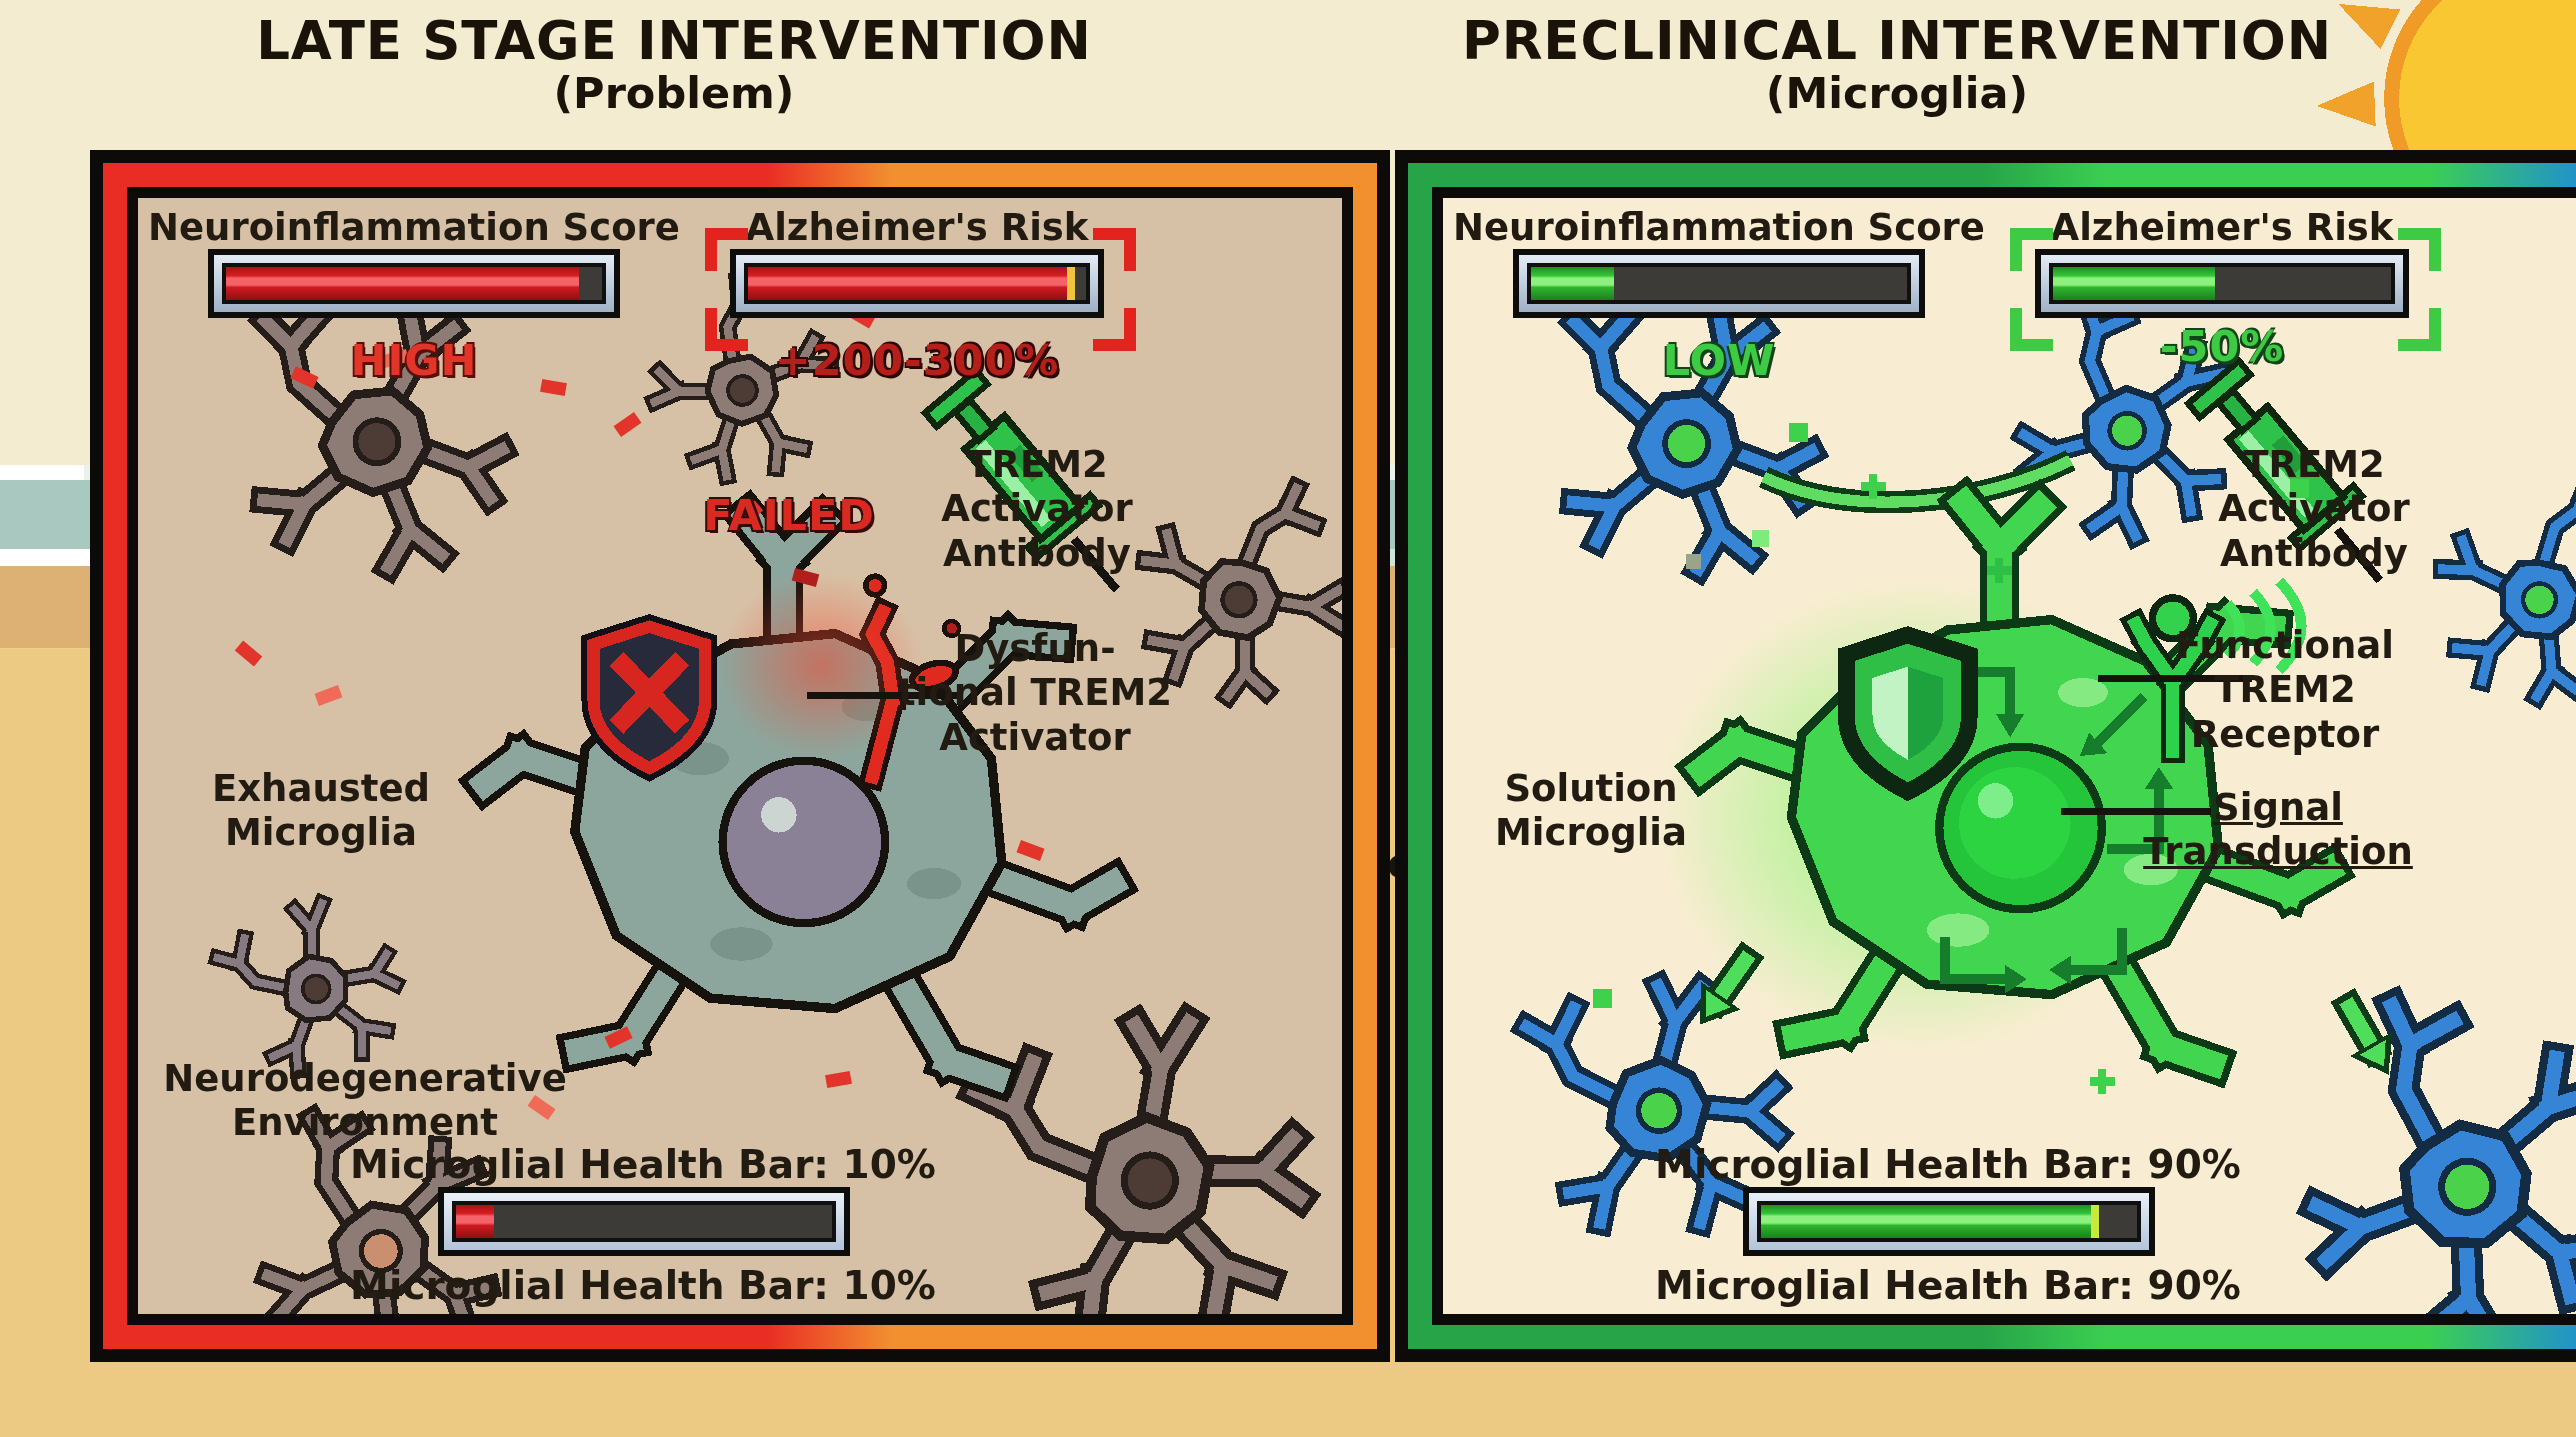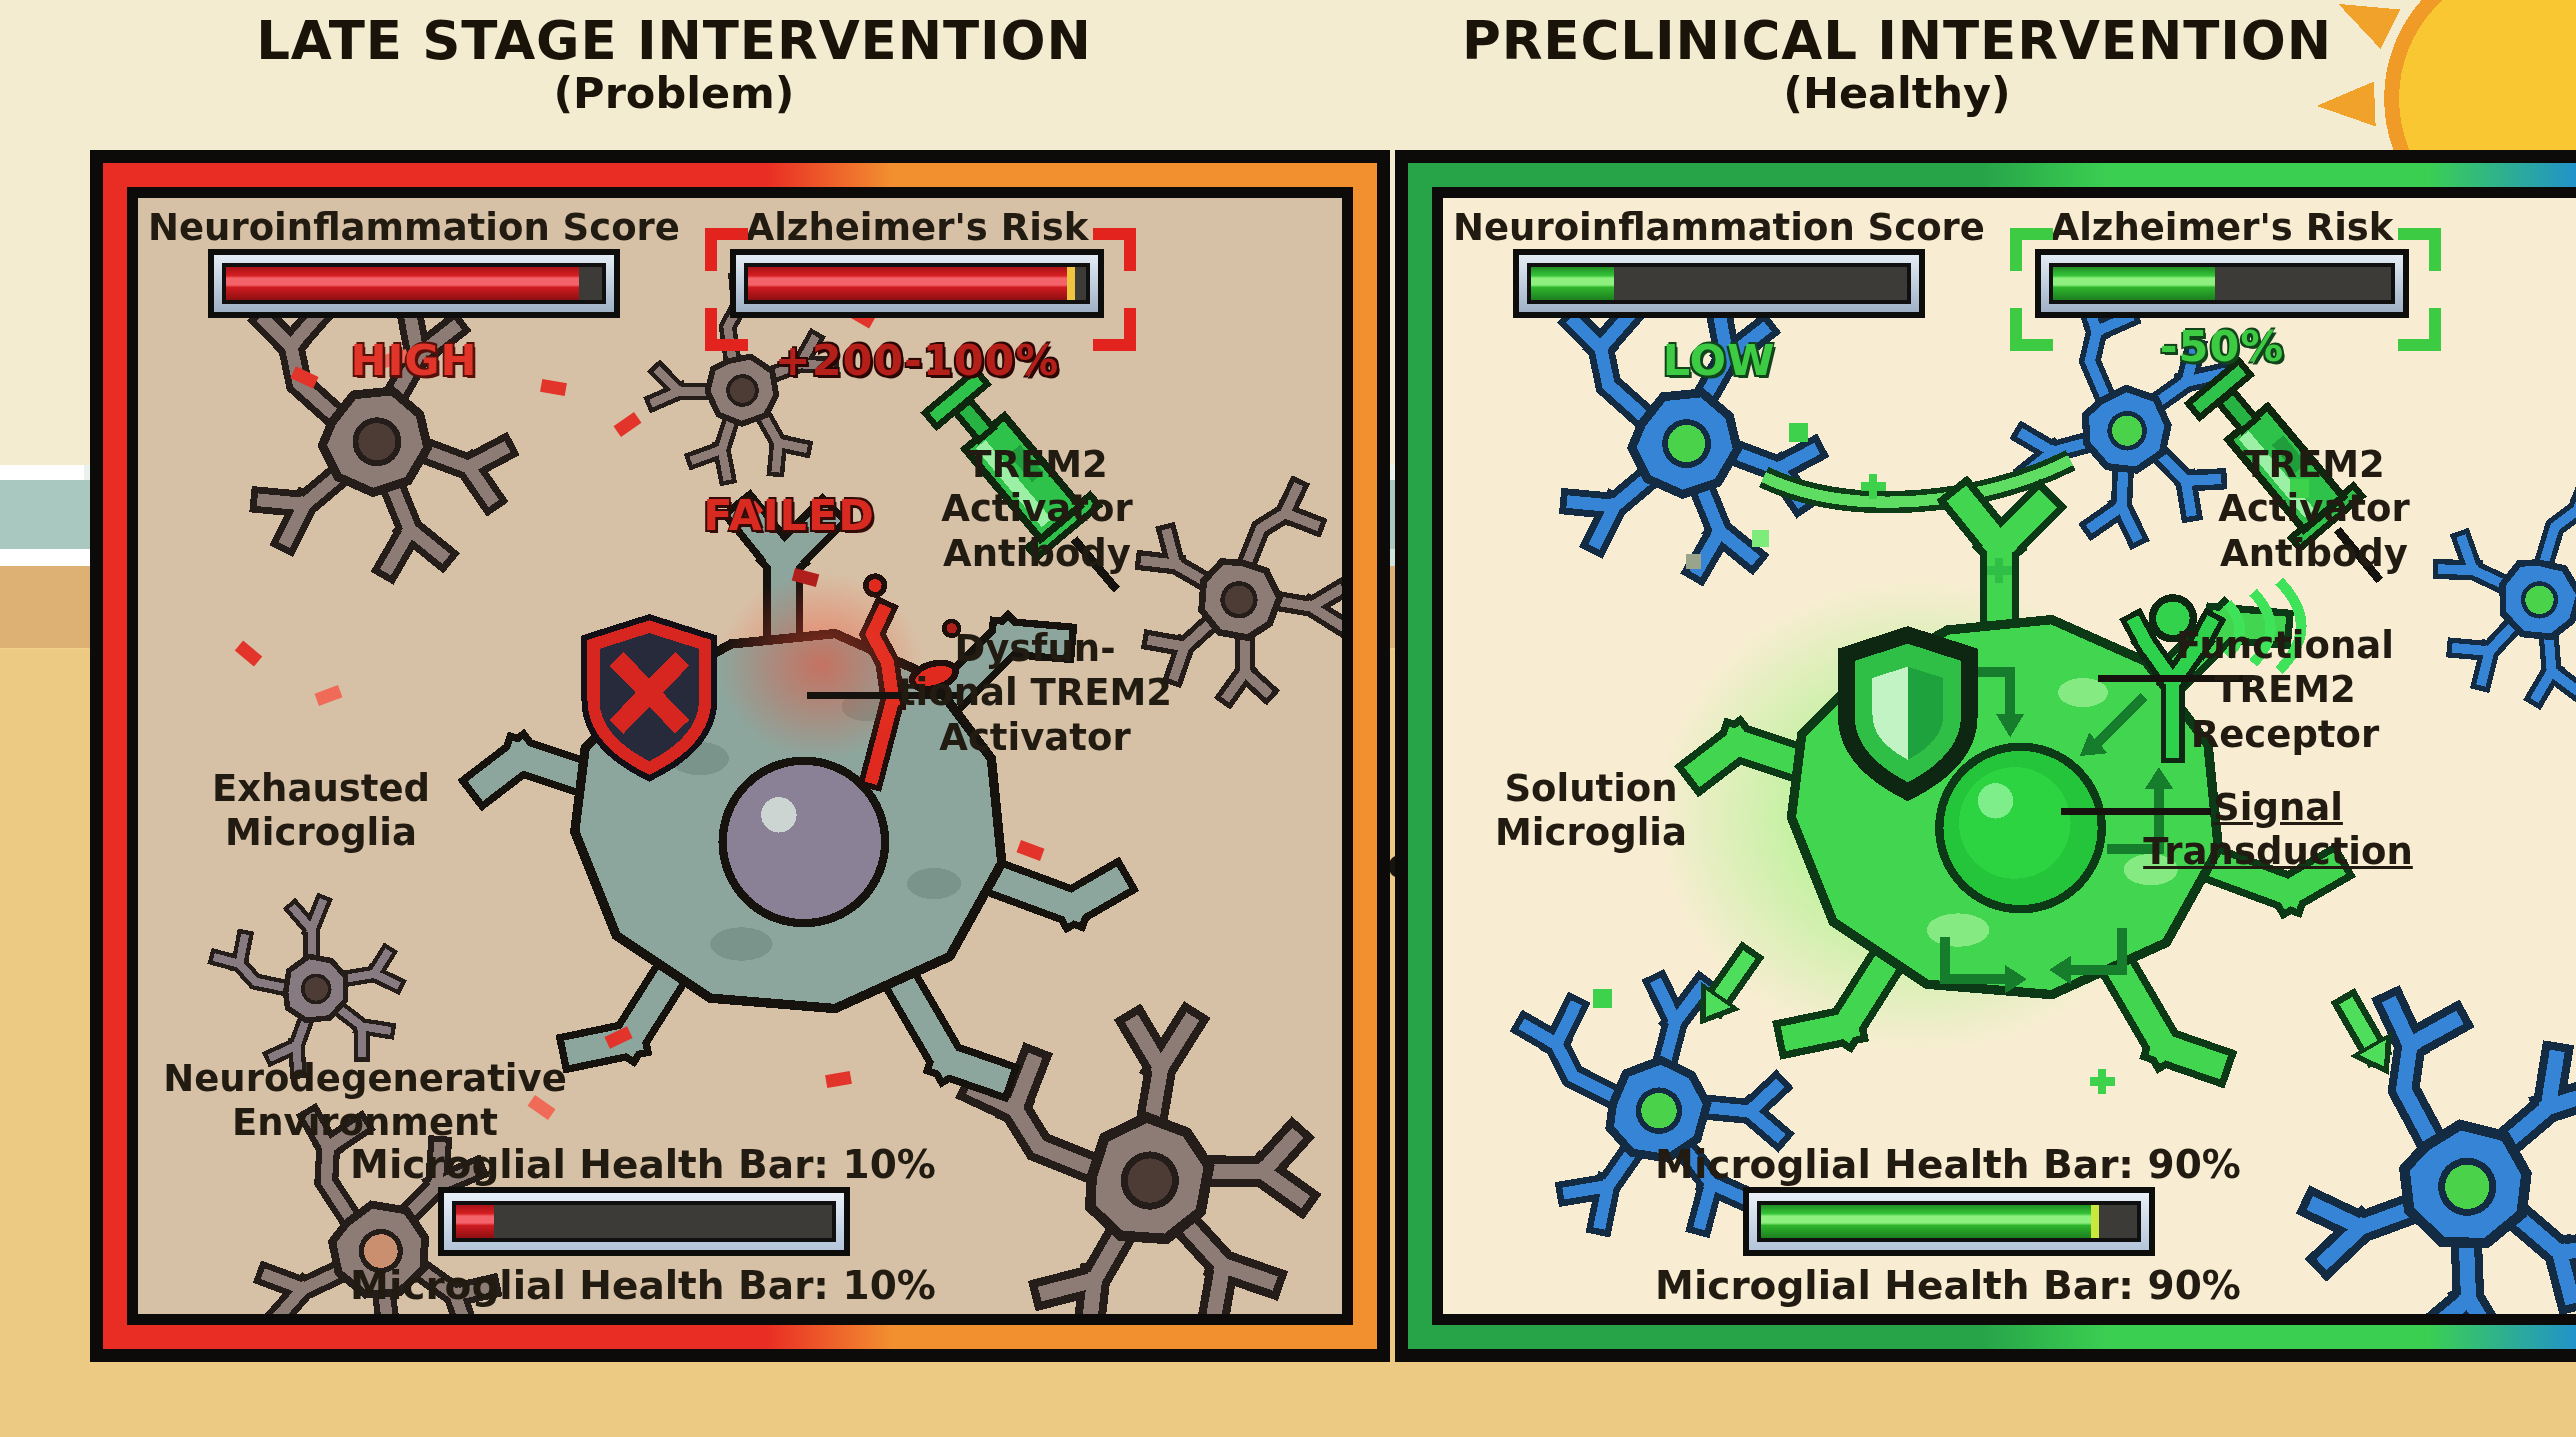--- a/index.html
+++ b/index.html
@@ -112,21 +112,21 @@
 INTERVENTION
 IS KEY</div>
 
   <div class="title" style="left:206px;">
     <div class="t1">LATE STAGE INTERVENTION</div>
     <div class="t2">(Problem)</div>
   </div>
 
   <div class="title" style="left:1429px;">
     <div class="t1">PRECLINICAL INTERVENTION</div>
-    <div class="t2">(Healthy)</div>
+    <div class="t2">(Microglia)</div>
   </div>
 
   <div class="panel" style="left:90px;">
     <div class="frame frame-left"></div>
     <div class="interior interior-left">
 
       <svg class="panel-art" viewBox="0 0 1075 1200">
         <defs>
           <g id="neuron">
             <path class="nb-dark" d="M -40 -24 L -78 -58 L -86 -96 M -86 -96 L -112 -122 M -86 -96 L -58 -128 M 20 -44 L 44 -86 L 36 -128 M 44 -86 L 80 -114 M 48 10 L 96 28 L 130 10 M 96 28 L 118 60 M 18 48 L 36 92 L 14 130 M 36 92 L 68 118 M -34 34 L -72 66 L -114 62 M -72 66 L -90 102"></path>
@@ -218,21 +218,21 @@
       <div class="brk brk-red tr" style="left:955px;top:30px;"></div>
       <div class="brk brk-red bl" style="left:567px;top:110px;"></div>
       <div class="brk brk-red br" style="left:955px;top:110px;"></div>
       <div class="bar" style="left:592px;top:51px;width:374px;">
         <div class="bar-track">
           <div class="bar-fill fill-red" style="width: 97%;">
             <div class="sliver sliver-y"></div>
           </div>
         </div>
       </div>
-      <div class="val val-dred" style="left:779px;top:137px;">+200-100%</div>
+      <div class="val val-dred" style="left:779px;top:137px;">+200-300%</div>
 
       <div class="failed" style="left:651px;top:292px;">FAILED</div>
       <div class="lbl f40" style="left:899px;top:245px;">TREM2
 Activator
 Antibody</div>
       <div class="pline" style="left:669px;top:494px;width:154px;"></div>
       <div class="lbl f40" style="left:897px;top:429px;">Dysfun-
 tional TREM2
 Activator</div>
       <div class="lbl f40" style="left:183px;top:569px;">Exhausted

